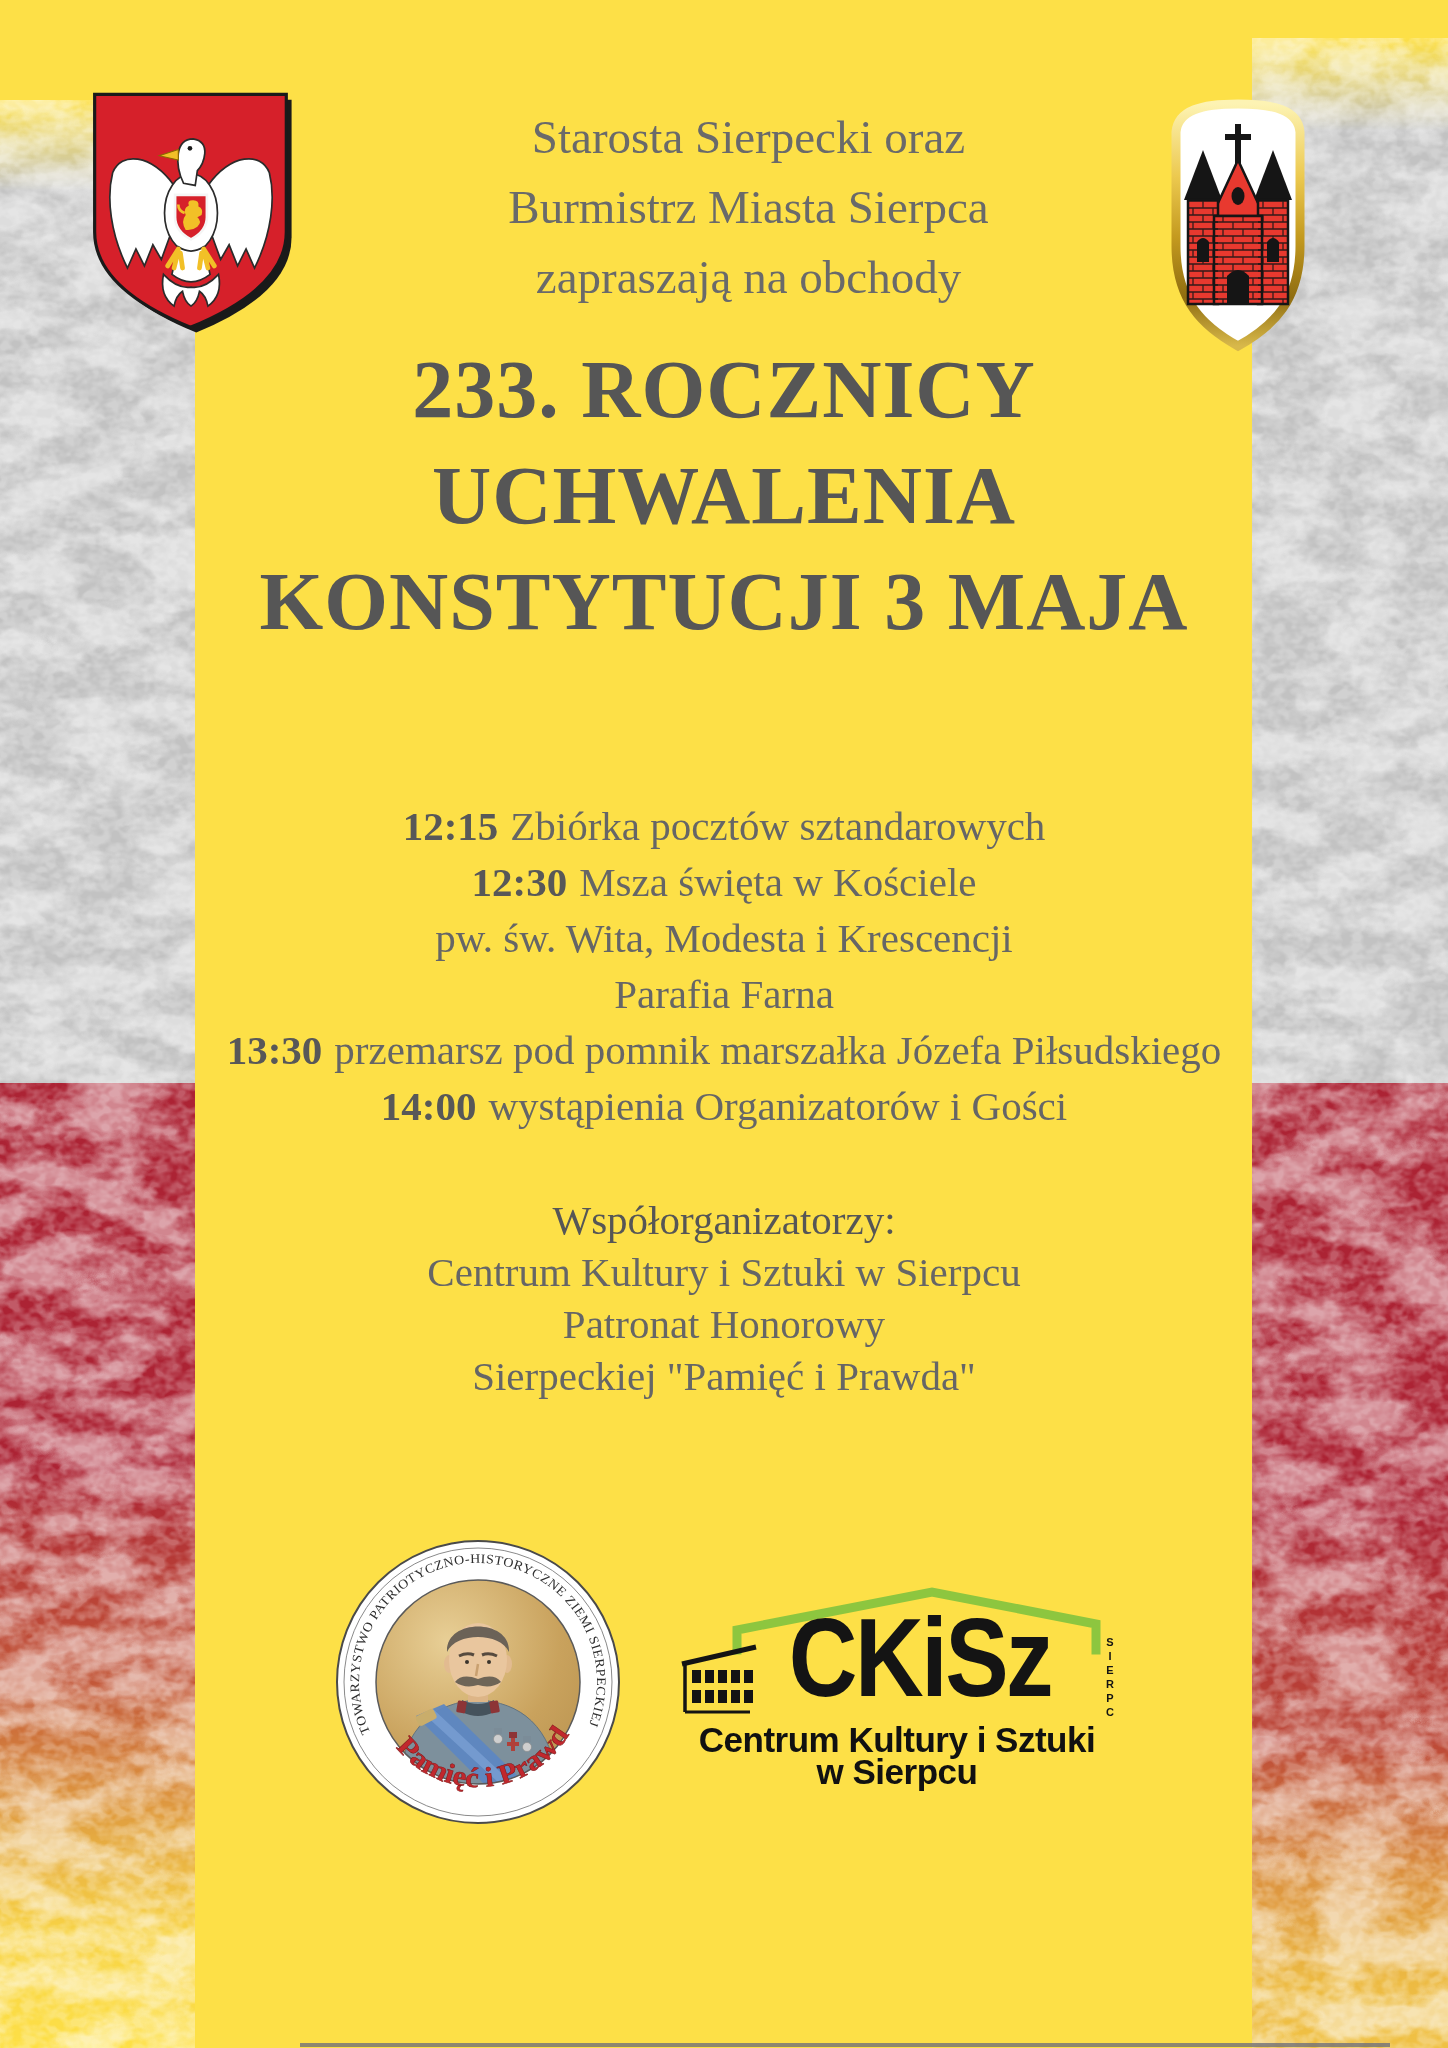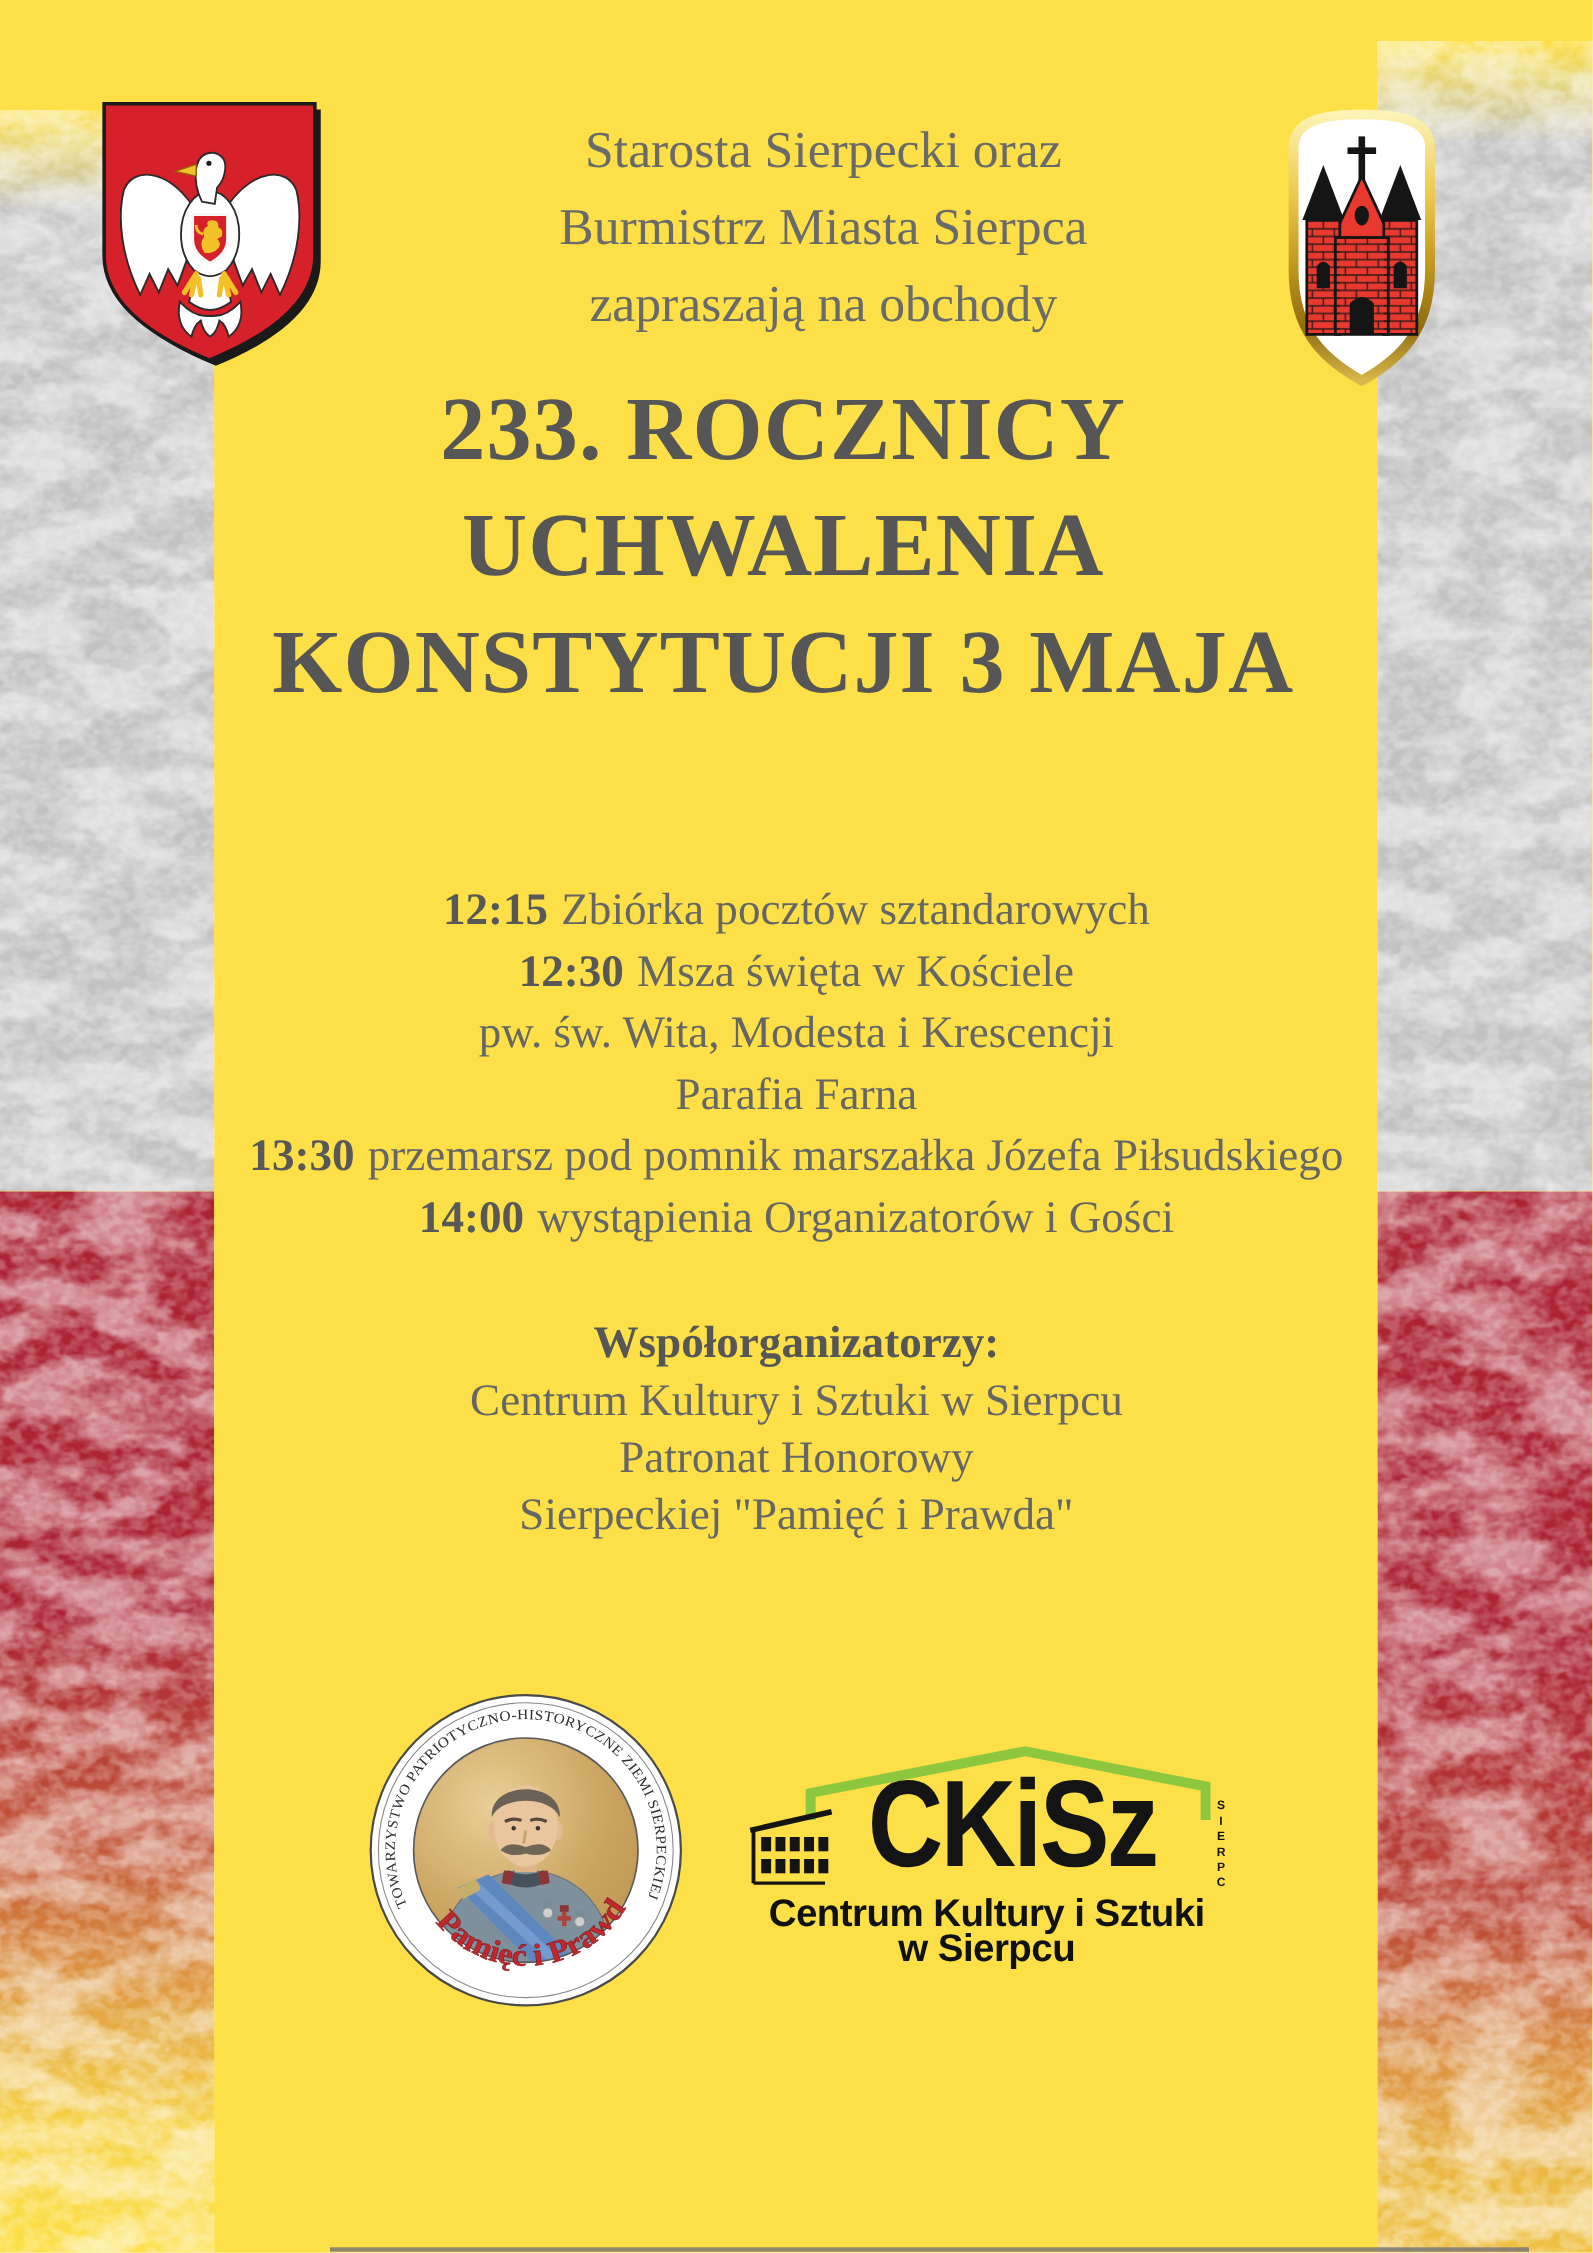--- a/index.html
+++ b/index.html
@@ -5,29 +5,29 @@
   html,body{margin:0;padding:0;background:#ffffff;}
   #poster{position:relative;width:1448px;height:2048px;overflow:hidden;background:#fde047;
           font-family:"Liberation Serif",serif;}
   .band{position:absolute;top:0;}
   .band-l{left:0;}
   .band-r{right:0;}
   .crest-l{position:absolute;left:85px;top:88px;}
   .crest-r{position:absolute;left:1148px;top:96px;}
   .header{position:absolute;left:220px;top:102px;width:1057px;text-align:center;
           font-size:47px;line-height:70px;color:#6a6a6a;}
-  .title{position:absolute;left:138px;top:337px;width:1148px;text-align:center;
+  .title{position:absolute;left:150px;top:337px;width:1148px;text-align:center;
          font-size:82px;line-height:106px;font-weight:bold;color:#565656;letter-spacing:1px;}
   .schedule{position:absolute;left:150px;top:770px;width:1148px;text-align:center;
             font-size:41px;line-height:56px;color:#666666;margin-top:28px;}
   .sch-t{font-weight:bold;color:#585858;}
   .sch-t:not(:empty){margin-right:12px;}
   .coorg{position:absolute;left:150px;top:1194px;width:1148px;text-align:center;
          font-size:41px;line-height:52px;color:#666666;}
-  .coorg .head{font-weight:bold;color:#565656;}
+  .coorg .head{font-weight:normal;color:#565656;}
   .soc{position:absolute;left:335px;top:1539px;}
   .ringtext{font-size:13px;letter-spacing:0.4px;fill:#2e2e2e;font-family:"Liberation Serif",serif;}
   .motto{font-size:28px;font-weight:bold;fill:#c1272d;stroke:#7c1818;stroke-width:0.5px;
          font-family:"Liberation Serif",serif;}
   .ckisz{position:absolute;left:680px;top:1572px;width:440px;height:230px;}
   .roofsvg{position:absolute;left:0;top:0;}
   .bldg{position:absolute;left:0;top:72px;}
   .ck-acr{position:absolute;left:85px;top:30px;width:310px;text-align:center;
           font-family:"Liberation Sans",sans-serif;font-weight:bold;font-size:112px;line-height:112px;
           color:#141414;letter-spacing:-3px;transform:scaleX(0.85);transform-origin:center;}

